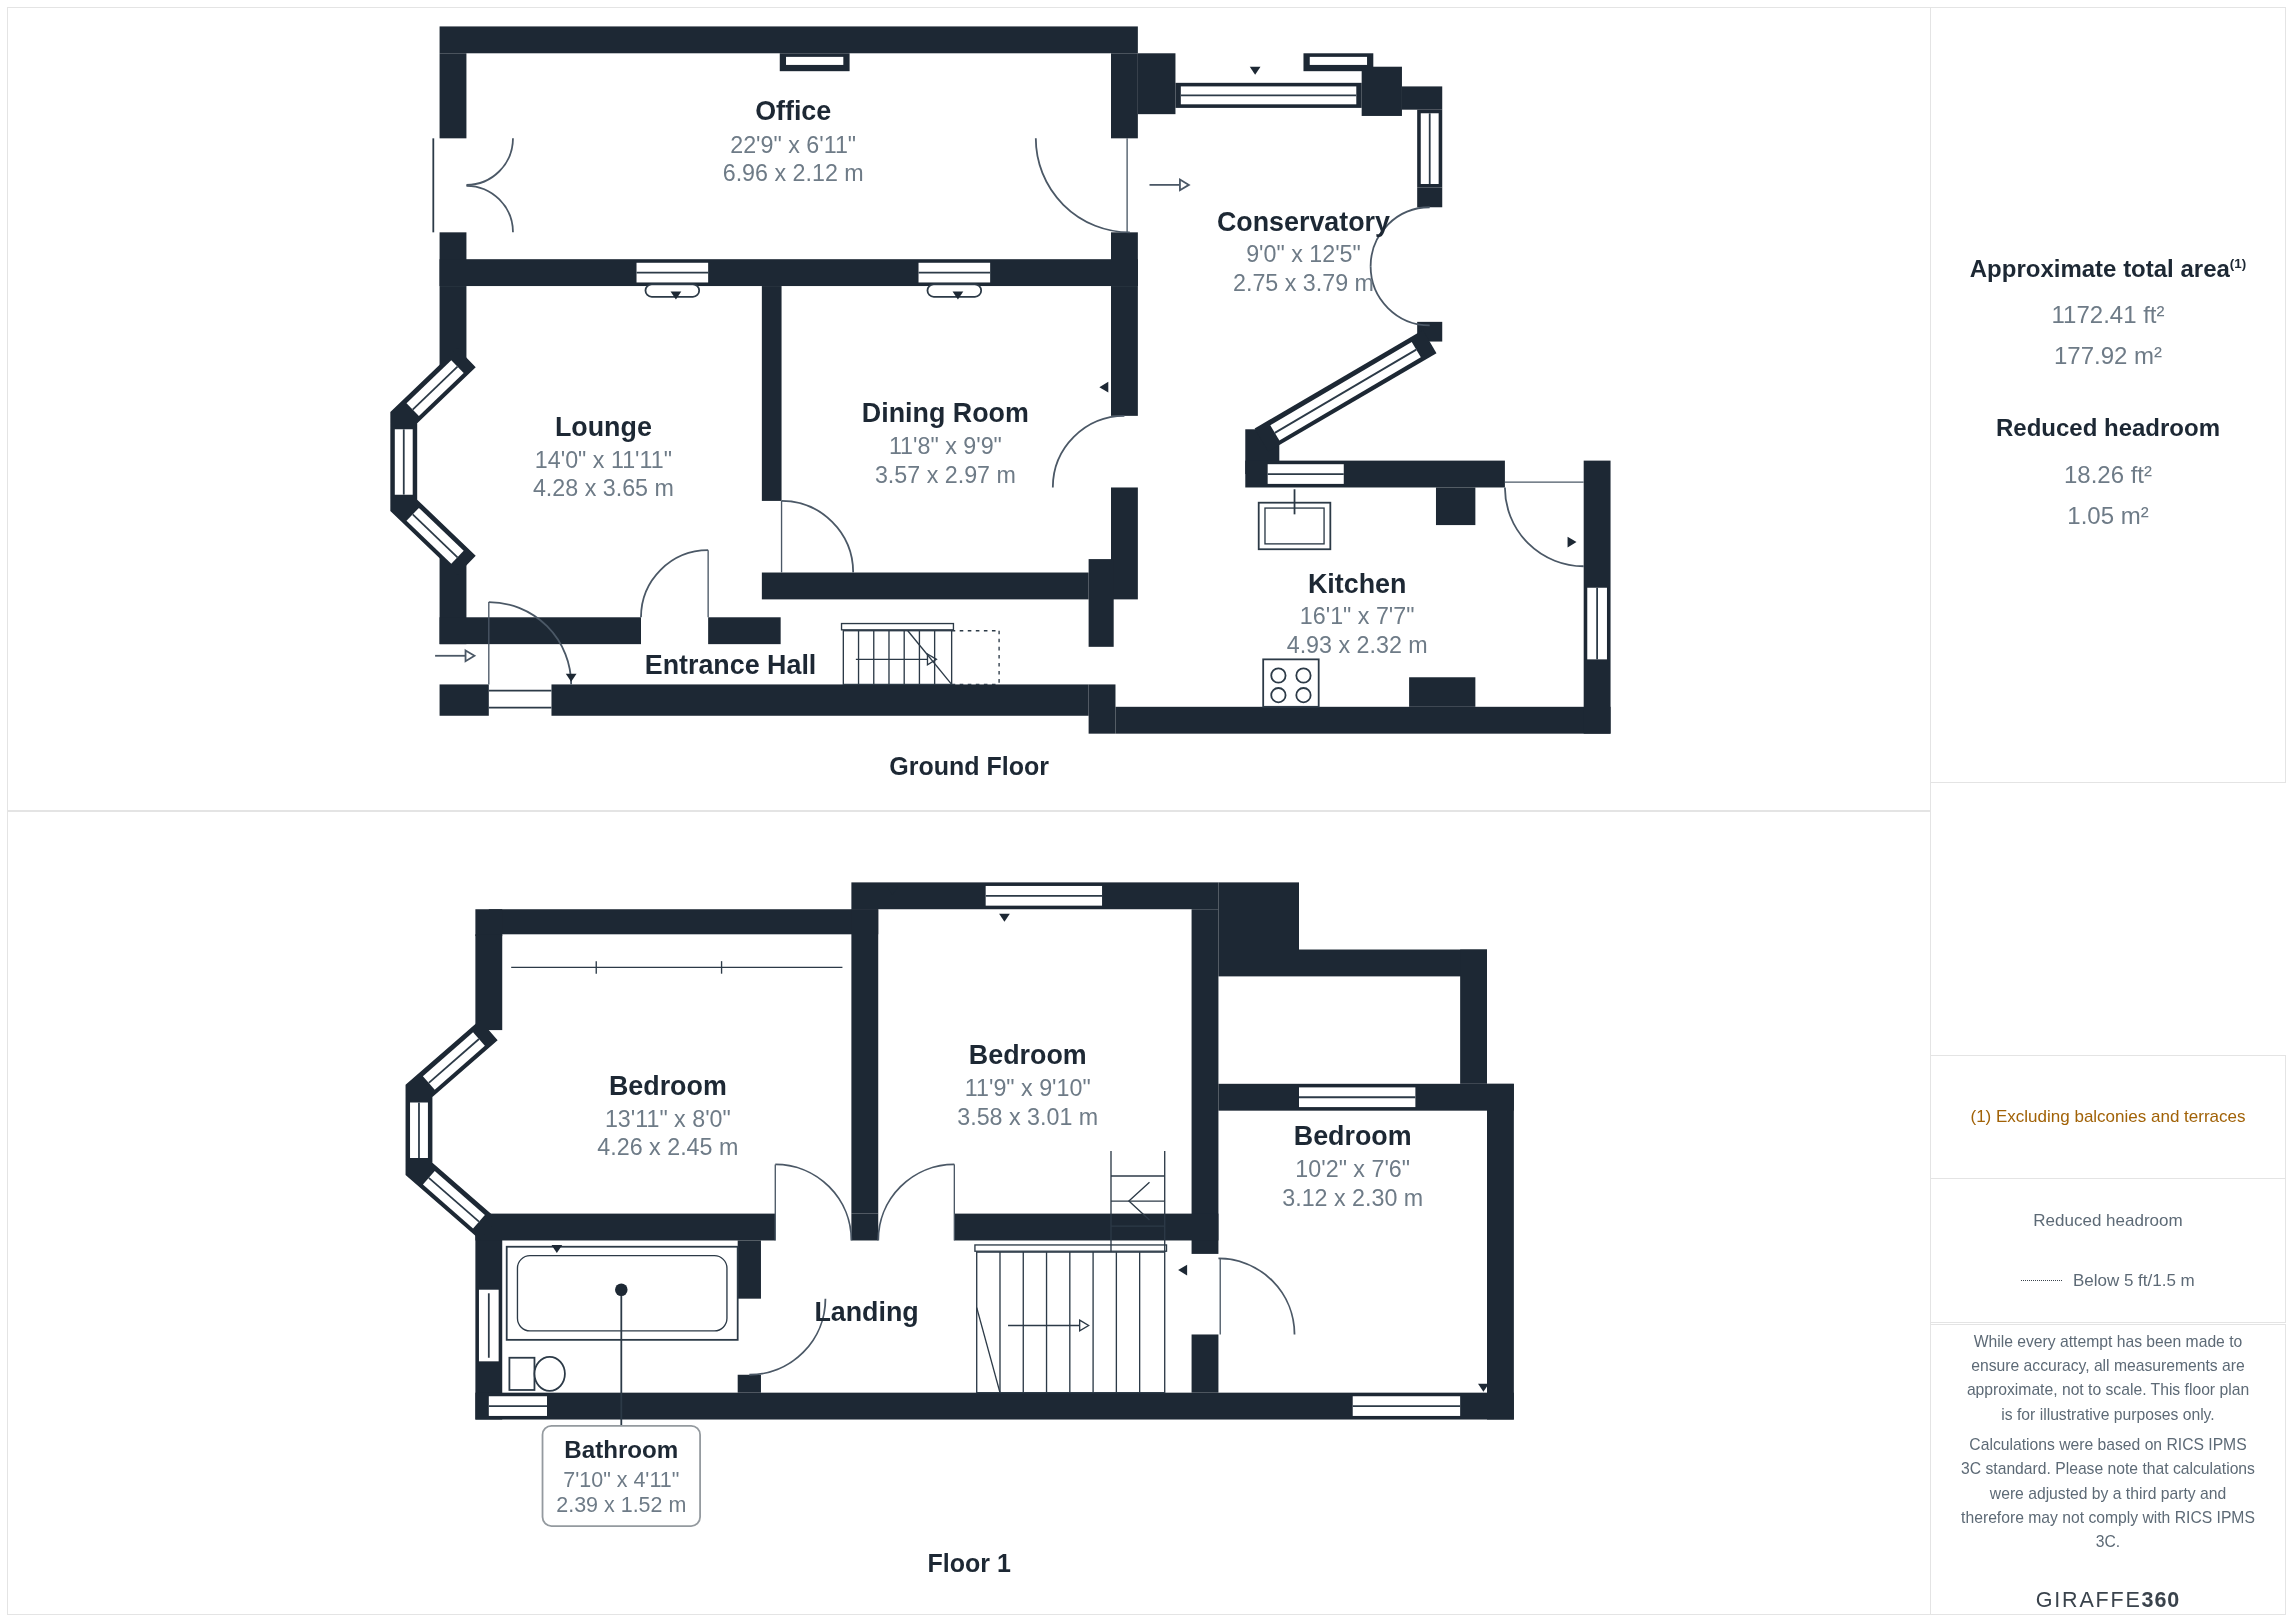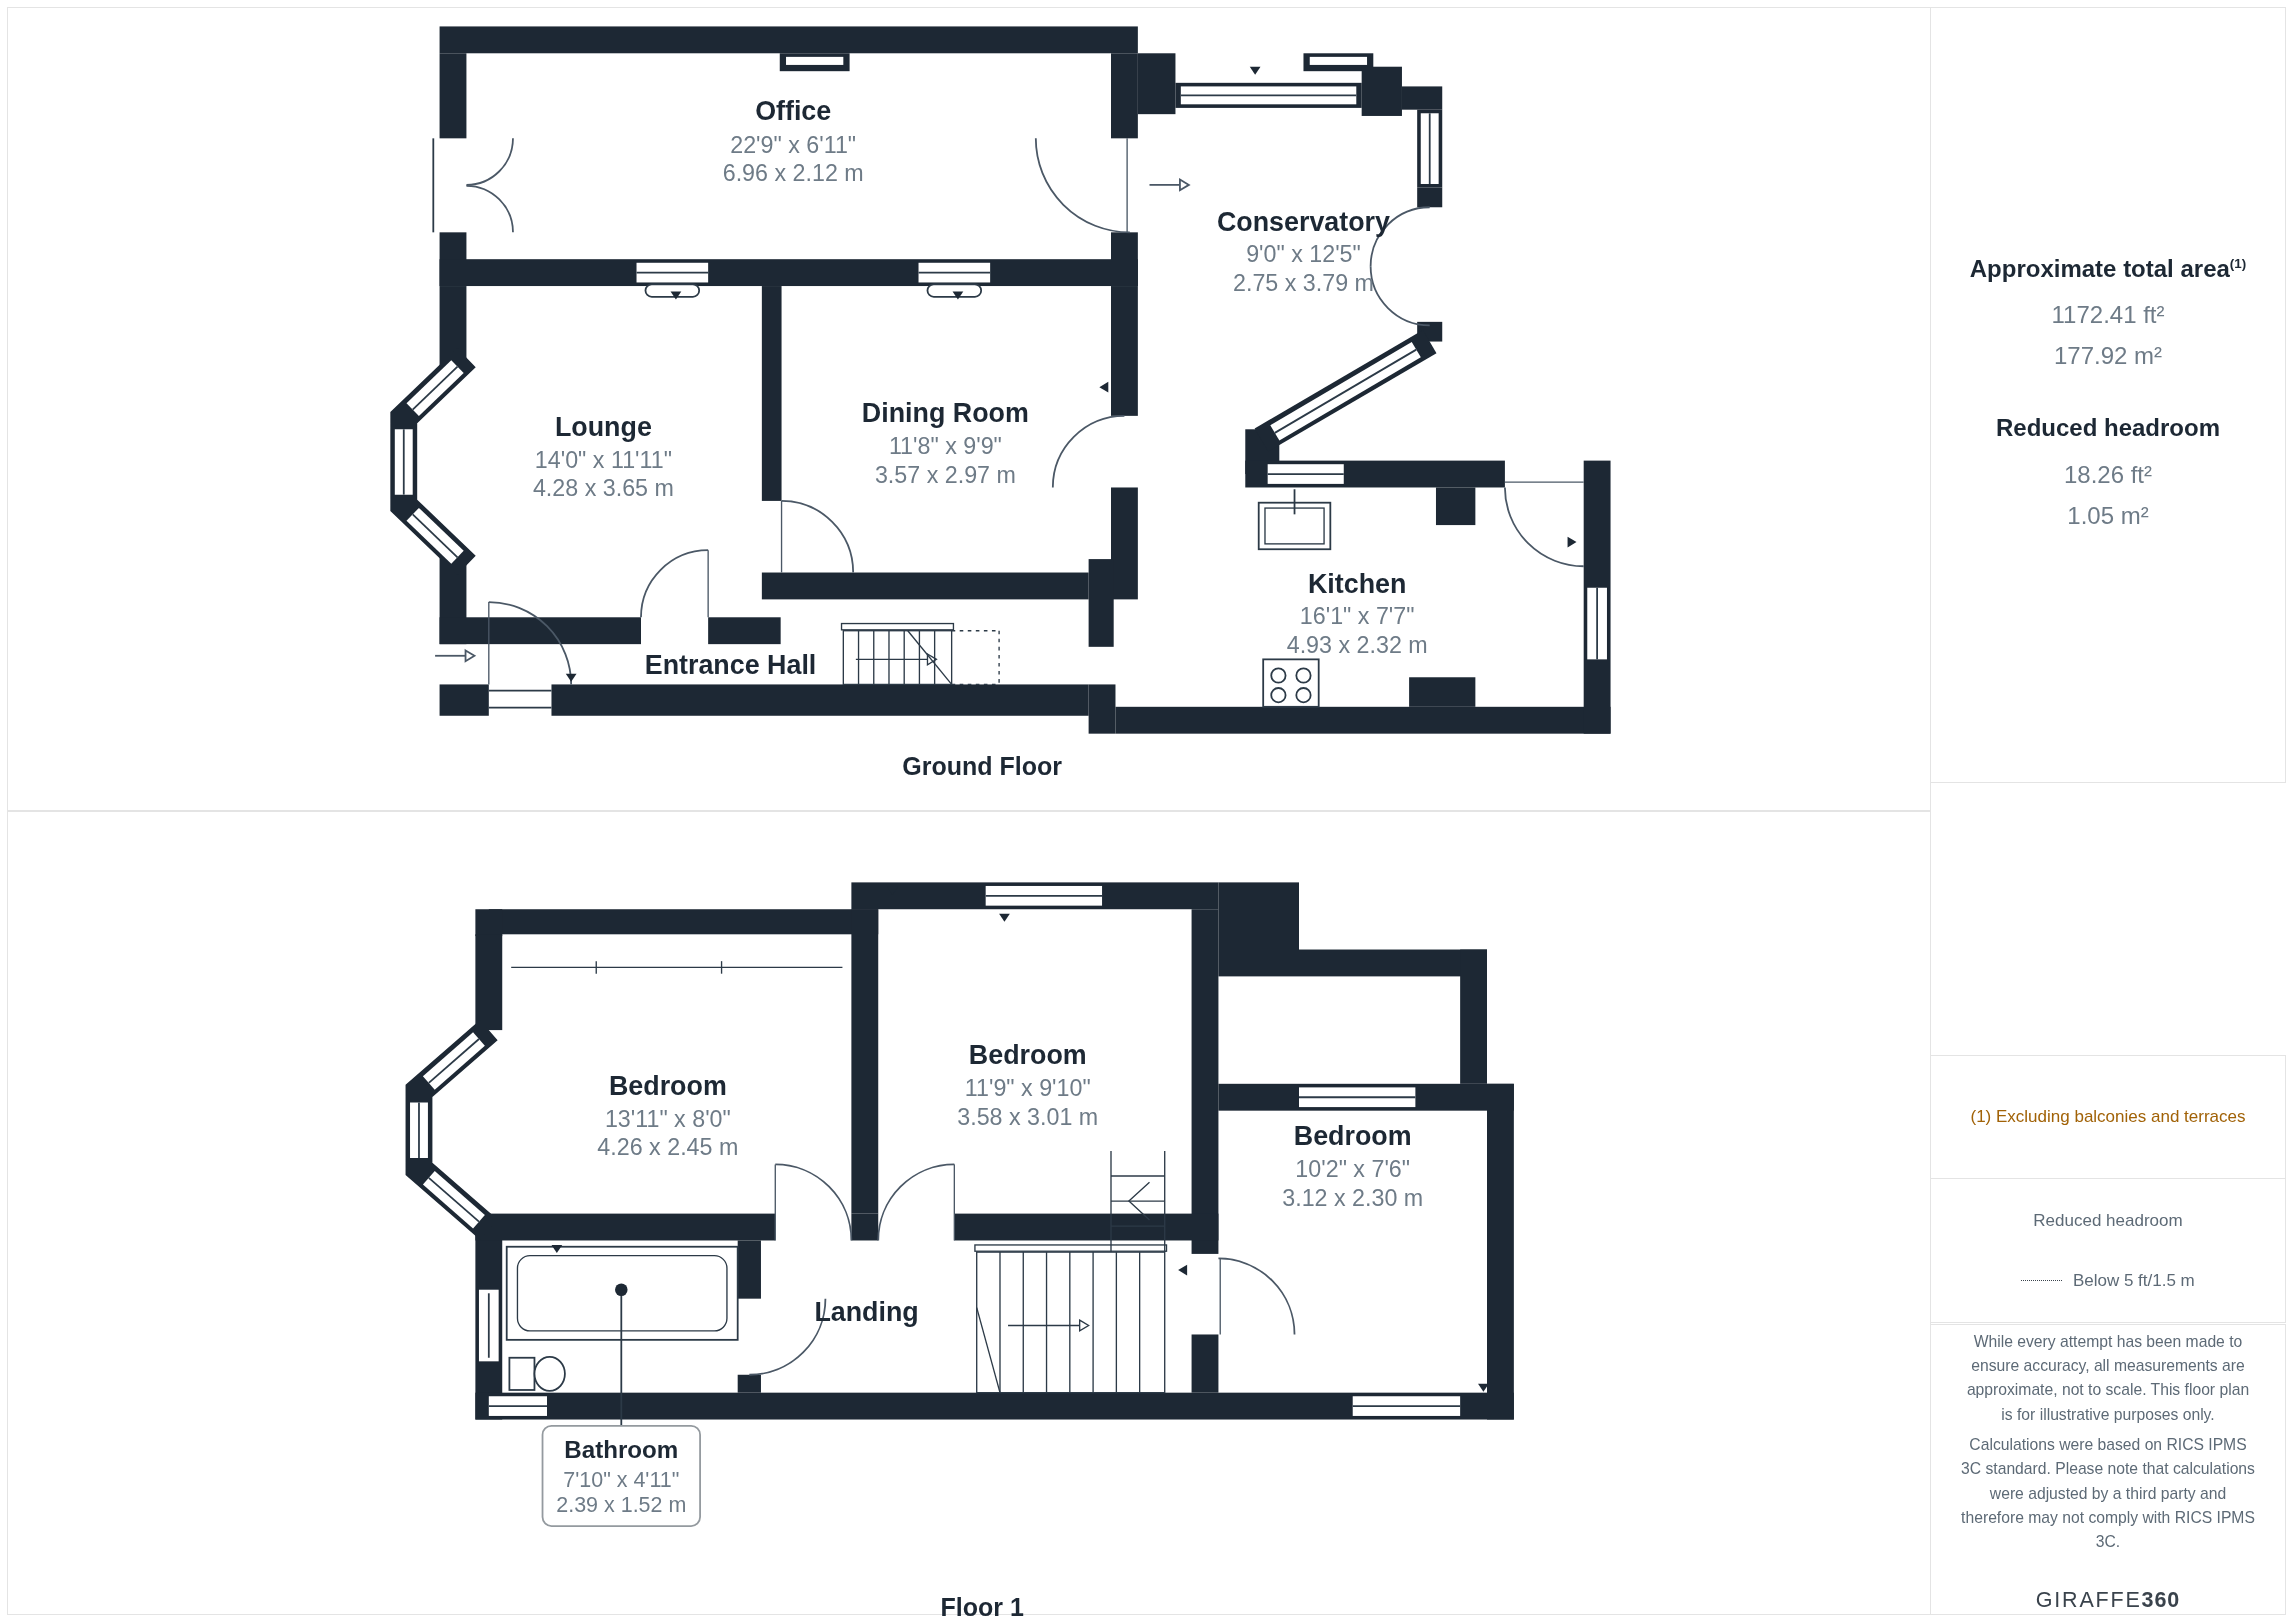--- a/index.html
+++ b/index.html
@@ -18,23 +18,23 @@
   .sb-value{font-size:24px;color:#6e7b87;margin:6.3px 0;}
   .sb-gap{height:38px;}
   .sb-note{font-size:17px;color:#a16207;}
   .legend-title{font-size:17px;color:#5d6a76;margin-bottom:19.7px;}
   .legend-row{font-size:17px;color:#5d6a76;display:flex;align-items:center;justify-content:center;margin-top:20px;}
   .legend-dots{display:inline-block;width:41px;border-top:1.8px dotted #3a434c;margin-right:10.7px;}
   .sb-paragraph{font-size:15.7px;color:#5d6a76;line-height:1.55;width:296px;margin:3px 0;}
   .brand{margin-top:30px;font-size:21.5px;color:#3a434c;letter-spacing:0.9px;}
   .brand .b1{font-weight:400;letter-spacing:1.8px;}
   .brand .b2{font-weight:bold;}
-  .floor-caption{position:absolute;left:7.2px;width:1924px;text-align:center;font-size:25px;font-weight:bold;color:#1d2834;padding-left:13px;}
+  .floor-caption{position:absolute;left:7.2px;width:1924px;text-align:center;font-size:25px;font-weight:bold;color:#1d2834;}
   .cap-gf{top:752px;}
-  .cap-f1{top:1549px;margin-top:44px;}
+  .cap-f1{top:1549px;}
   svg{position:absolute;}
   svg text{font-family:"Liberation Sans",sans-serif;}
   .room-name{font-size:30px;font-weight:bold;fill:#1d2834;text-anchor:middle;}
   .room-dim{font-size:26px;fill:#6e7b87;text-anchor:middle;}
   .callout-name{font-size:27px;font-weight:bold;fill:#1d2834;text-anchor:middle;}
   .callout-dim{font-size:24px;fill:#6e7b87;text-anchor:middle;}
 </style>
 </head>
 <body>
 

